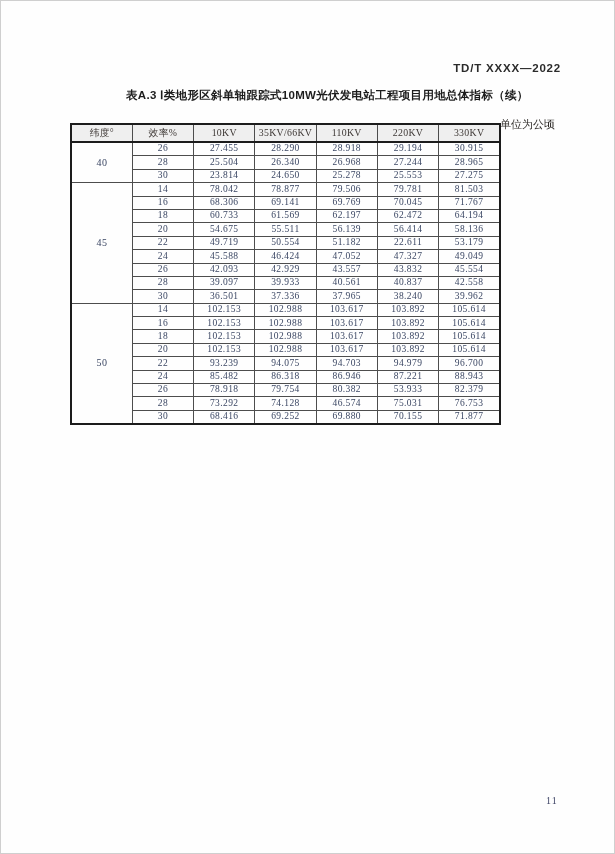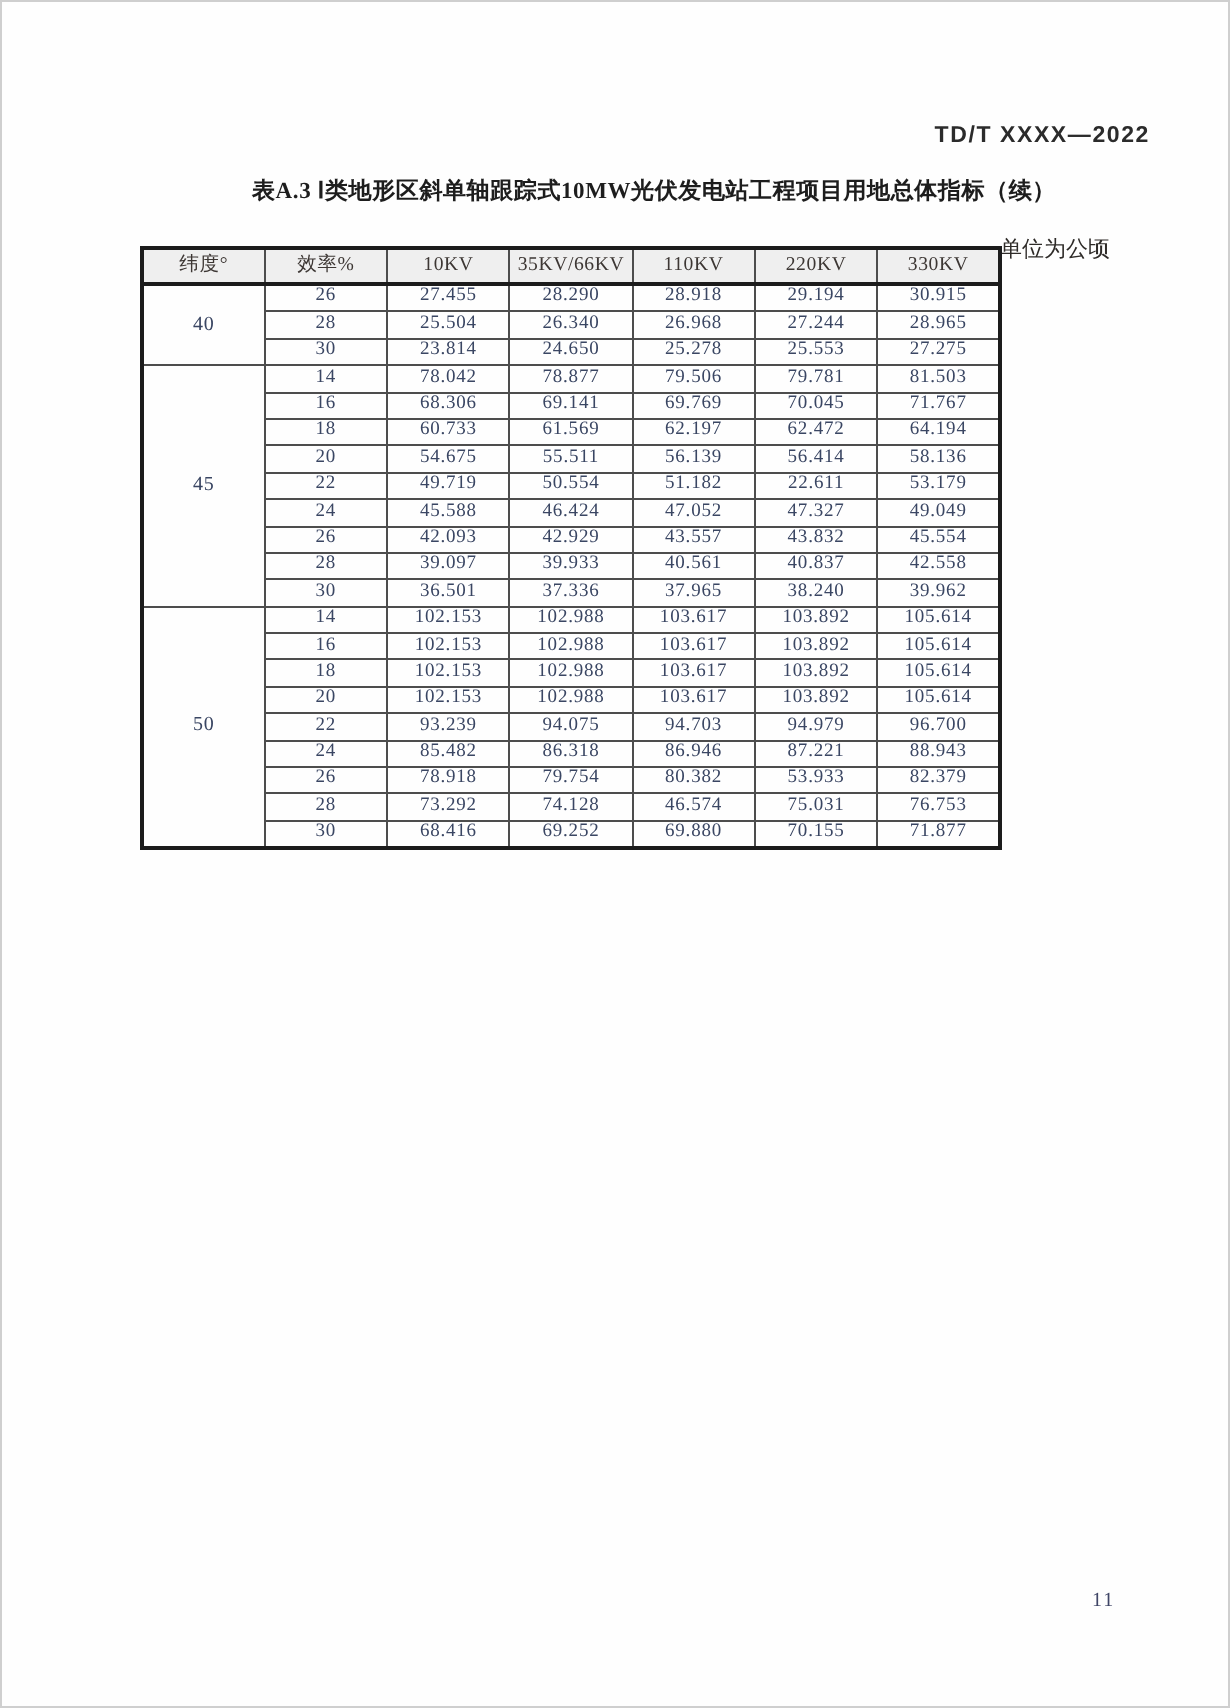--- a/index.html
+++ b/index.html
@@ -17,33 +17,33 @@
   }
   .page {
     position: absolute;
     inset: 0;
     border: 1px solid #cfcfcf;
     background: #fefefe;
   }
   .doc-code {
     position: absolute;
     top: 61px;
-    right: 39px;
+    right: 53px;
     font-family: "Liberation Sans", "DejaVu Sans", sans-serif;
     font-weight: bold;
     font-size: 11.5px;
     letter-spacing: 0.8px;
     color: #2b2b2b;
     white-space: nowrap;
   }
   .table-title {
     position: absolute;
     top: 87px;
     left: 125px;
-    font-family: Liberation Serif, serif;
+    font-family: Liberation Sans, sans-serif;
     font-weight: bold;
     font-size: 11.5px;
     color: #1d1d1d;
     white-space: nowrap;
     letter-spacing: 0.3px;
   }
   .unit-note {
     position: absolute;
     top: 116px;
     right: 59px;

